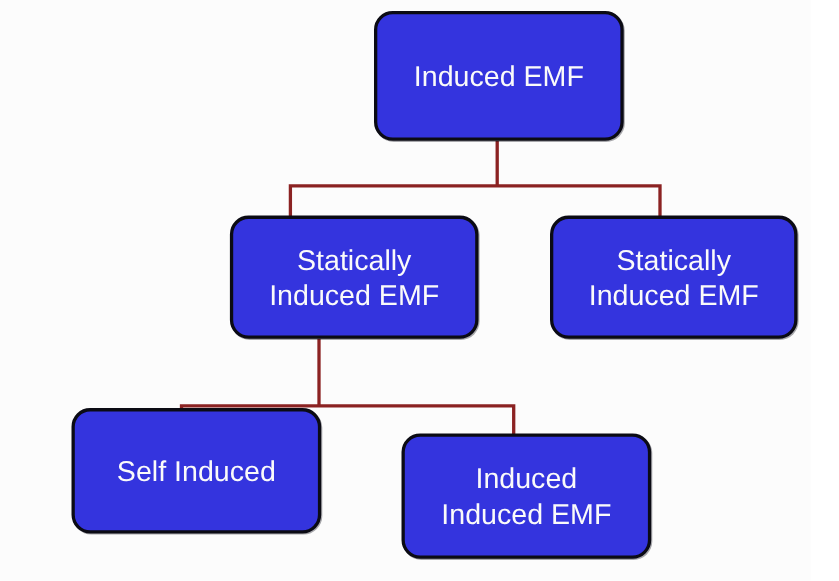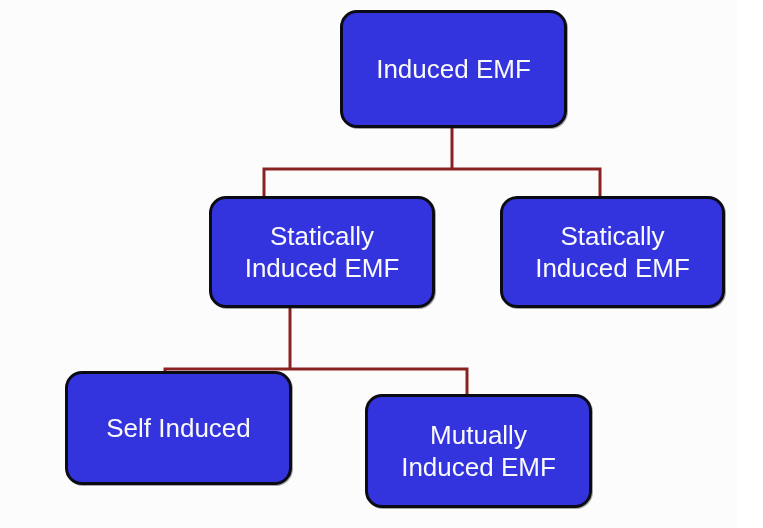--- a/index.html
+++ b/index.html
@@ -81,18 +81,18 @@
   </div>
 
   <div class="node" style="left:65px; top:371px; width:227px; height:114px;">
     <div class="node-label">
       <span>Self Induced</span>
     </div>
   </div>
 
   <div class="node" style="left:365px; top:394px; width:227px; height:114px;">
     <div class="node-label">
-      <span>Mutually</span>
+      <span>Induced</span>
       <span>Induced EMF</span>
     </div>
   </div>
 
 </div>
 
 </body></html>

